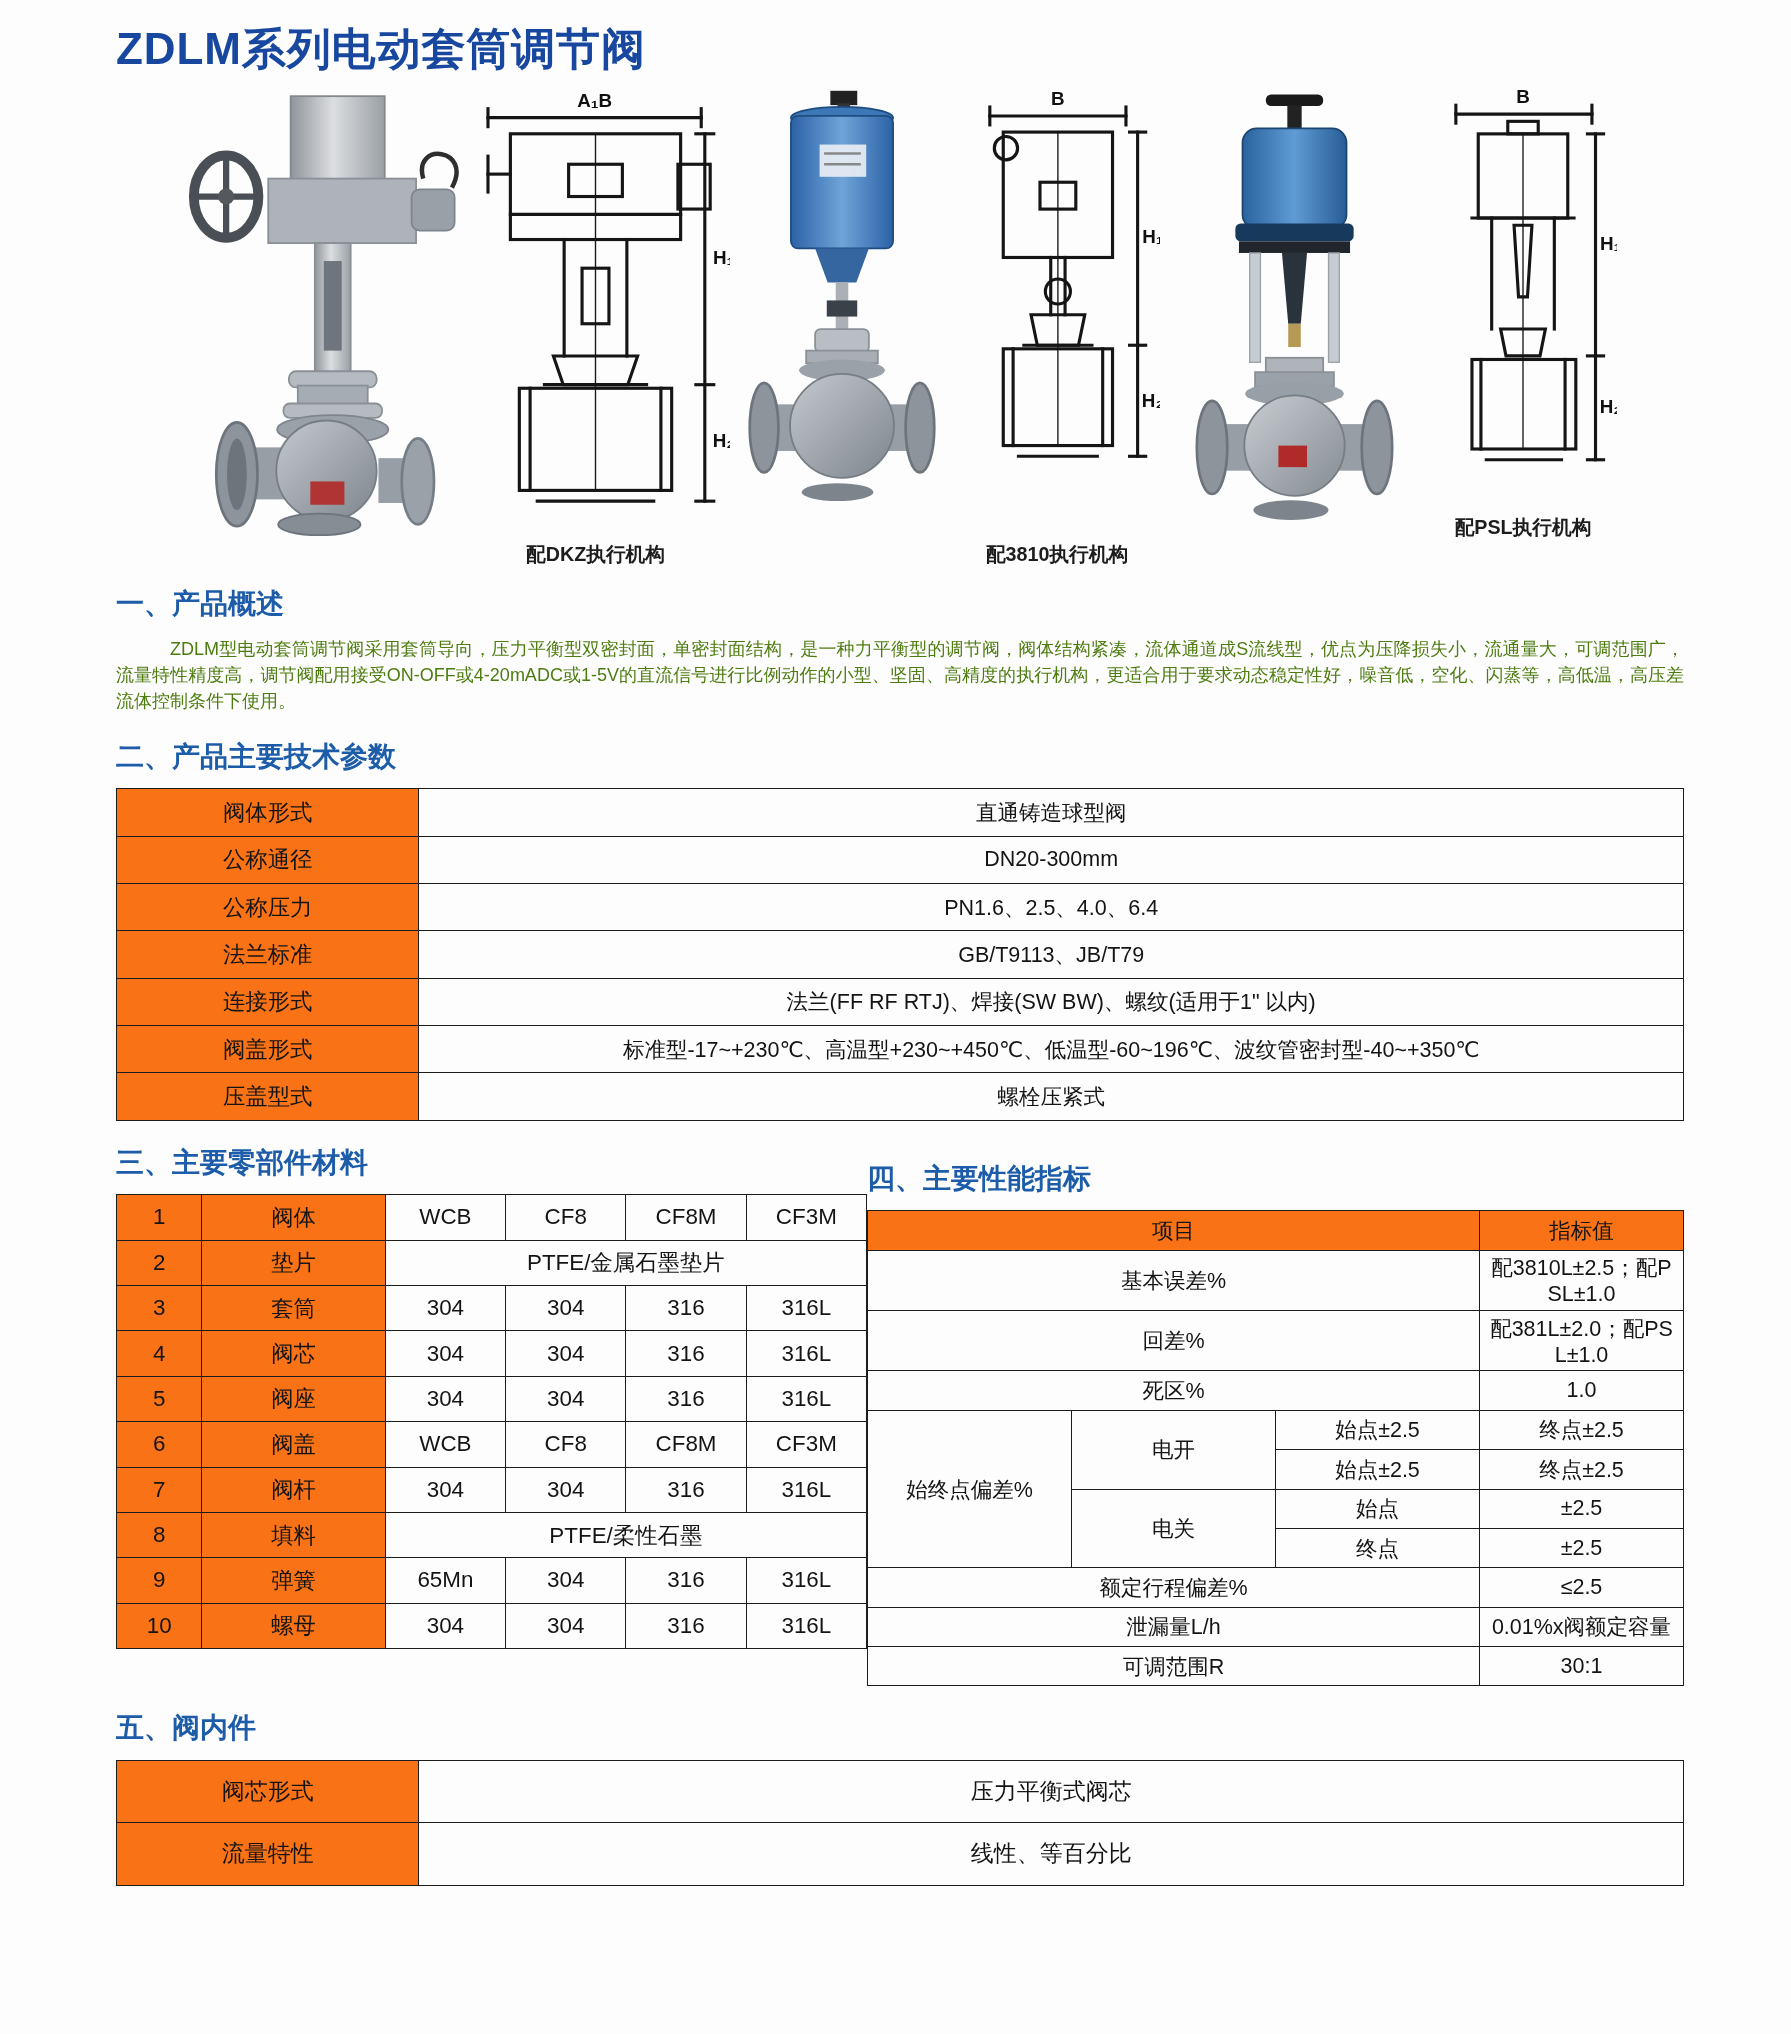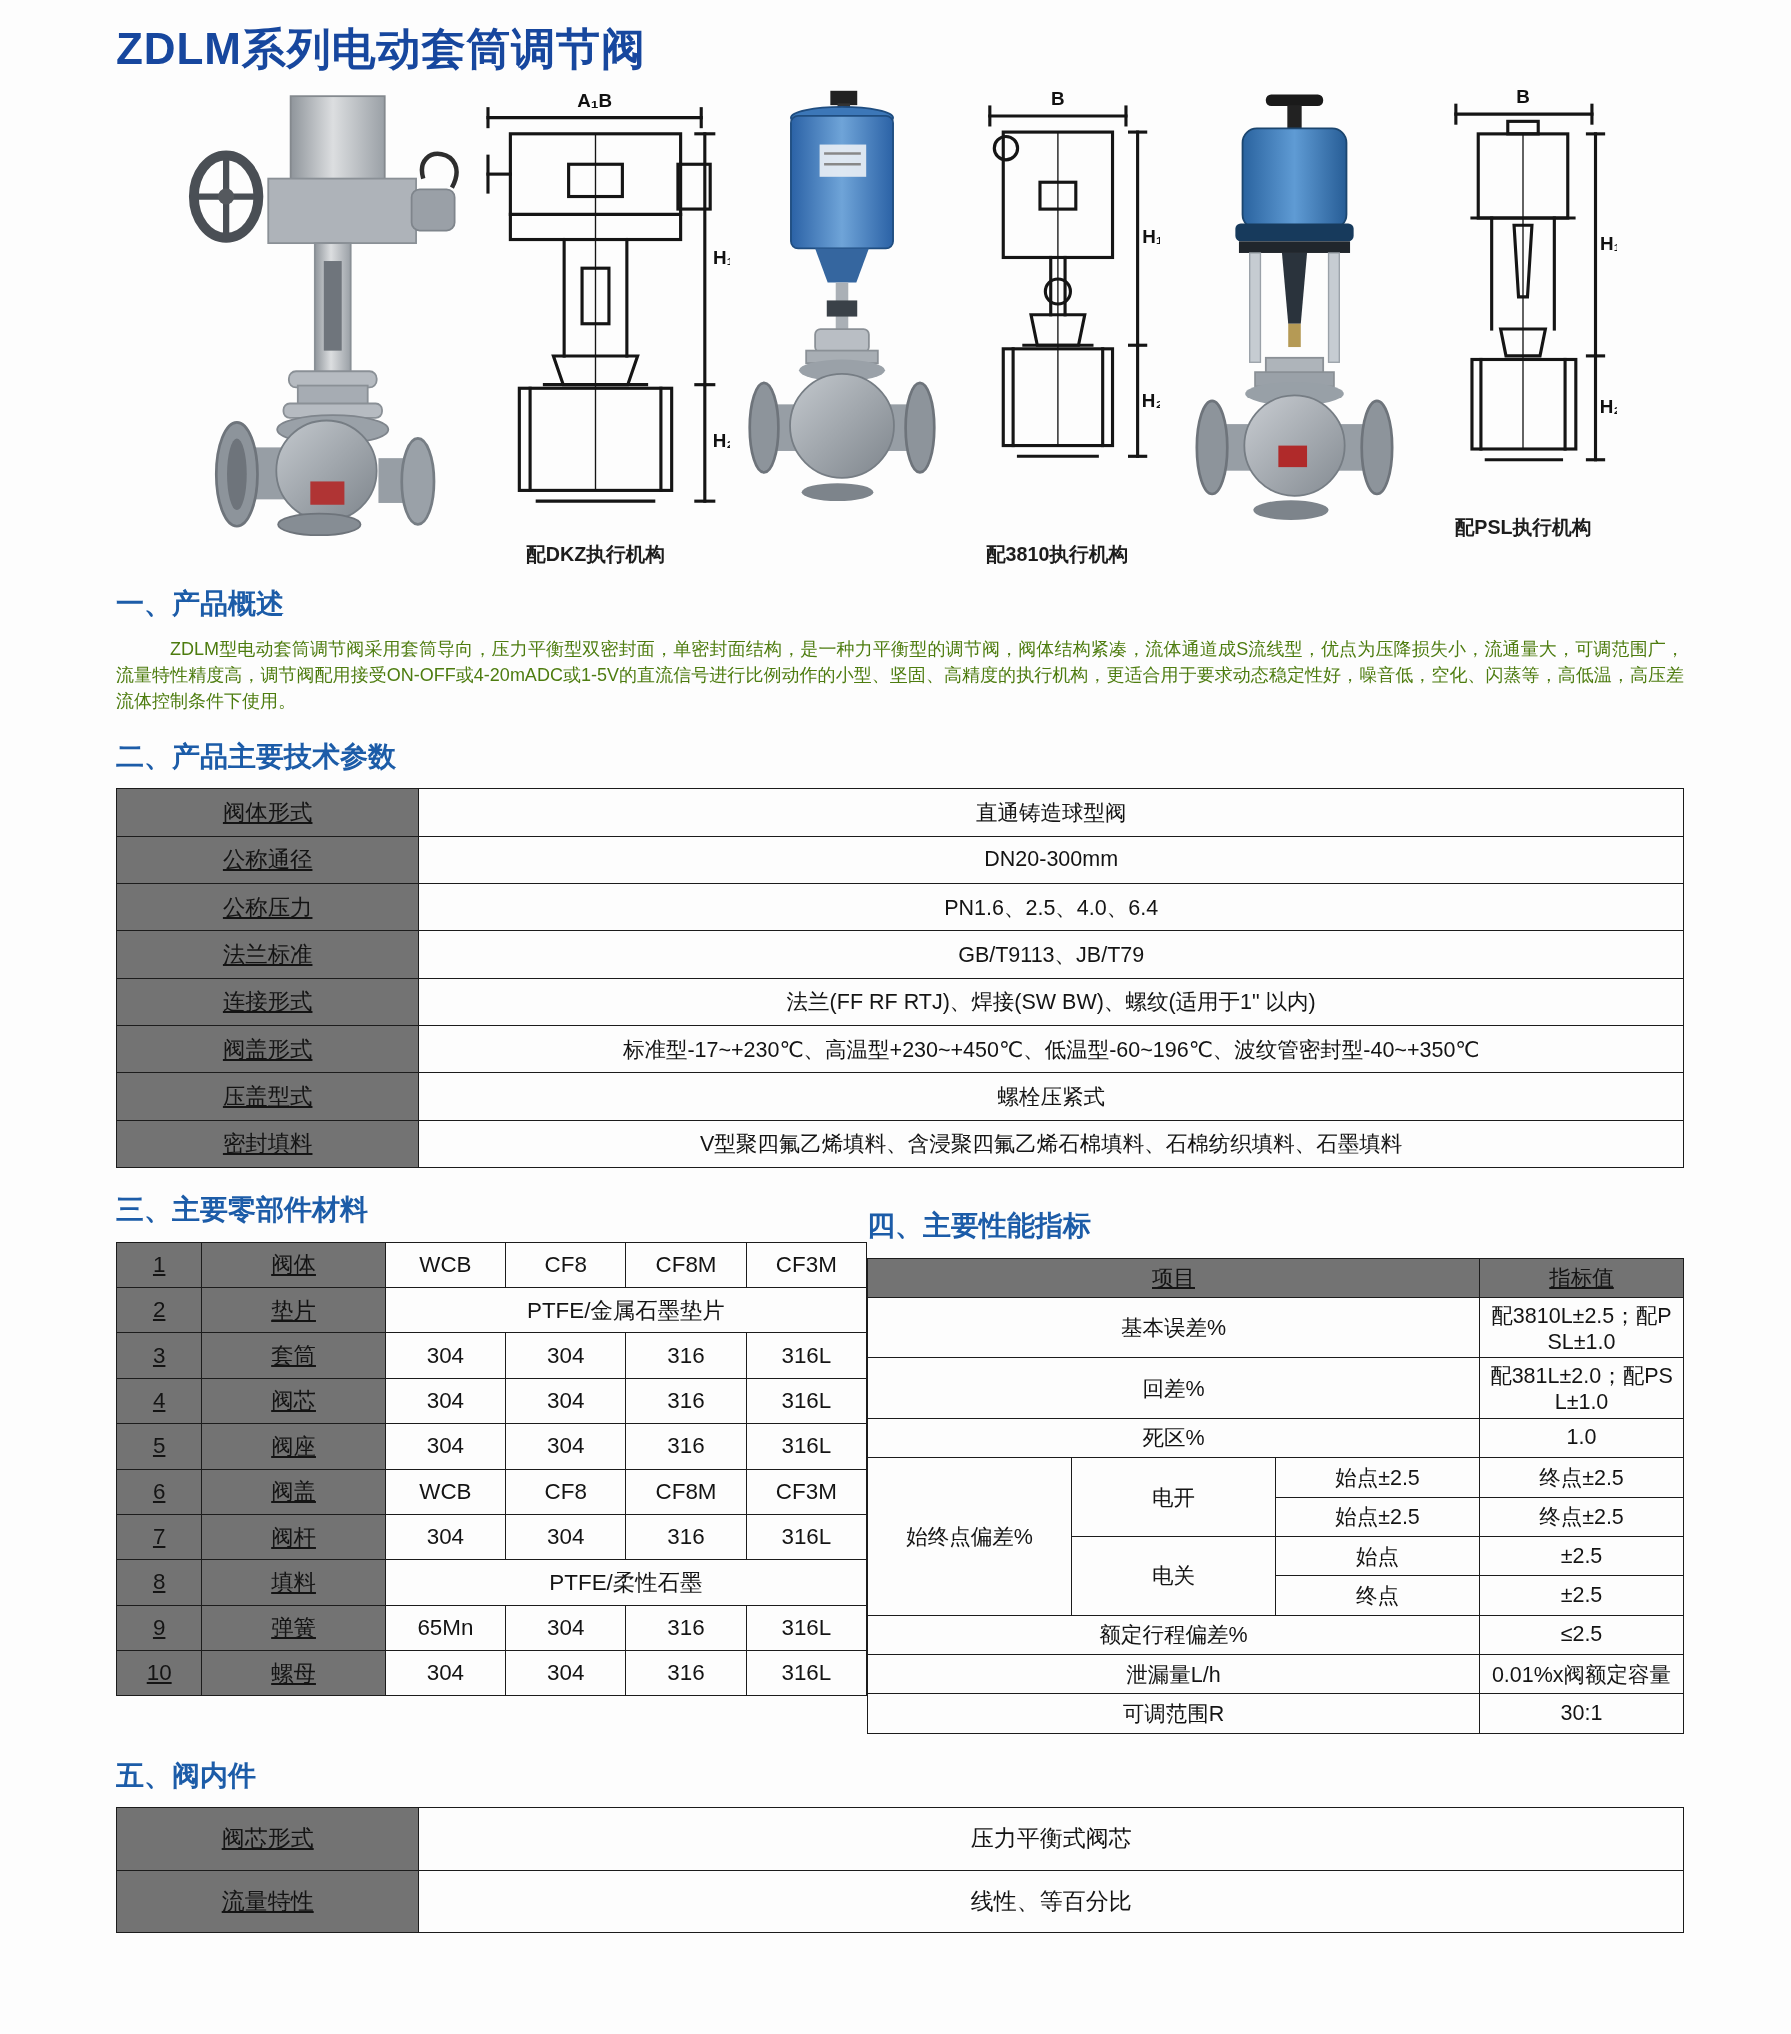--- a/index.html
+++ b/index.html
@@ -12,21 +12,21 @@
   .gitem{display:flex;flex-direction:column;align-items:center;}
   .caption{font-size:19.7px;font-weight:bold;color:#1d1d1d;margin-top:3.6px;}
   g.ln{stroke:#151515;stroke-width:3.5;fill:none;stroke-linecap:square;}
   .dim{font-size:21px;fill:#111;font-weight:bold;text-anchor:middle;stroke:none;}
   
   .sec-heading{font-size:28px;font-weight:bold;color:#1c5ca8;margin:23px 0 12.5px 0;}
   .para{font-size:18px;line-height:1.46;text-align:justify;text-indent:54px;color:#4d7c0f;margin:0;}
   
   table{border-collapse:collapse;table-layout:fixed;}
   td{border:1.8px solid #1c1c1c;text-align:center;padding:2.7px 7.2px;word-break:break-all;}
-  .lab{background:#737373;text-decoration:underline;}
+  .lab{background:#f97316;}
   .t2{width:100%;margin-top:5.4px;}
   .t2 td{height:41px;font-size:21.5px;}
   .t2 .lab{width:287px;font-size:22.4px;}
   .cols{display:flex;justify-content:space-between;margin-top:23px;}
   .colL{width:751px;}
   .colR{width:817px;}
   .t3{width:751px;}
   .t3 td{height:39px;font-size:22.4px;}
   .t3 .c-no{width:70px;}
   .t3 .c-name{width:168px;}
@@ -283,24 +283,20 @@
             <td>法兰(FF RF RTJ)、焊接(SW BW)、螺纹(适用于1" 以内)</td>
           </tr>
       <tr>
             <td class="lab">阀盖形式</td>
             <td>标准型-17~+230℃、高温型+230~+450℃、低温型-60~196℃、波纹管密封型-40~+350℃</td>
           </tr>
       <tr>
             <td class="lab">压盖型式</td>
             <td>螺栓压紧式</td>
           </tr>
-      <tr>
-            <td class="lab">密封填料</td>
-            <td>V型聚四氟乙烯填料、含浸聚四氟乙烯石棉填料、石棉纺织填料、石墨填料</td>
-          </tr>
     </tbody>
   </table>
 
   <div class="cols">
     <div class="colL">
       <div class="sec-heading" style="margin-top:0">三、主要零部件材料</div>
       <table class="t3">
         <tbody>
           <tr>
                 <td class="lab c-no">1</td>

